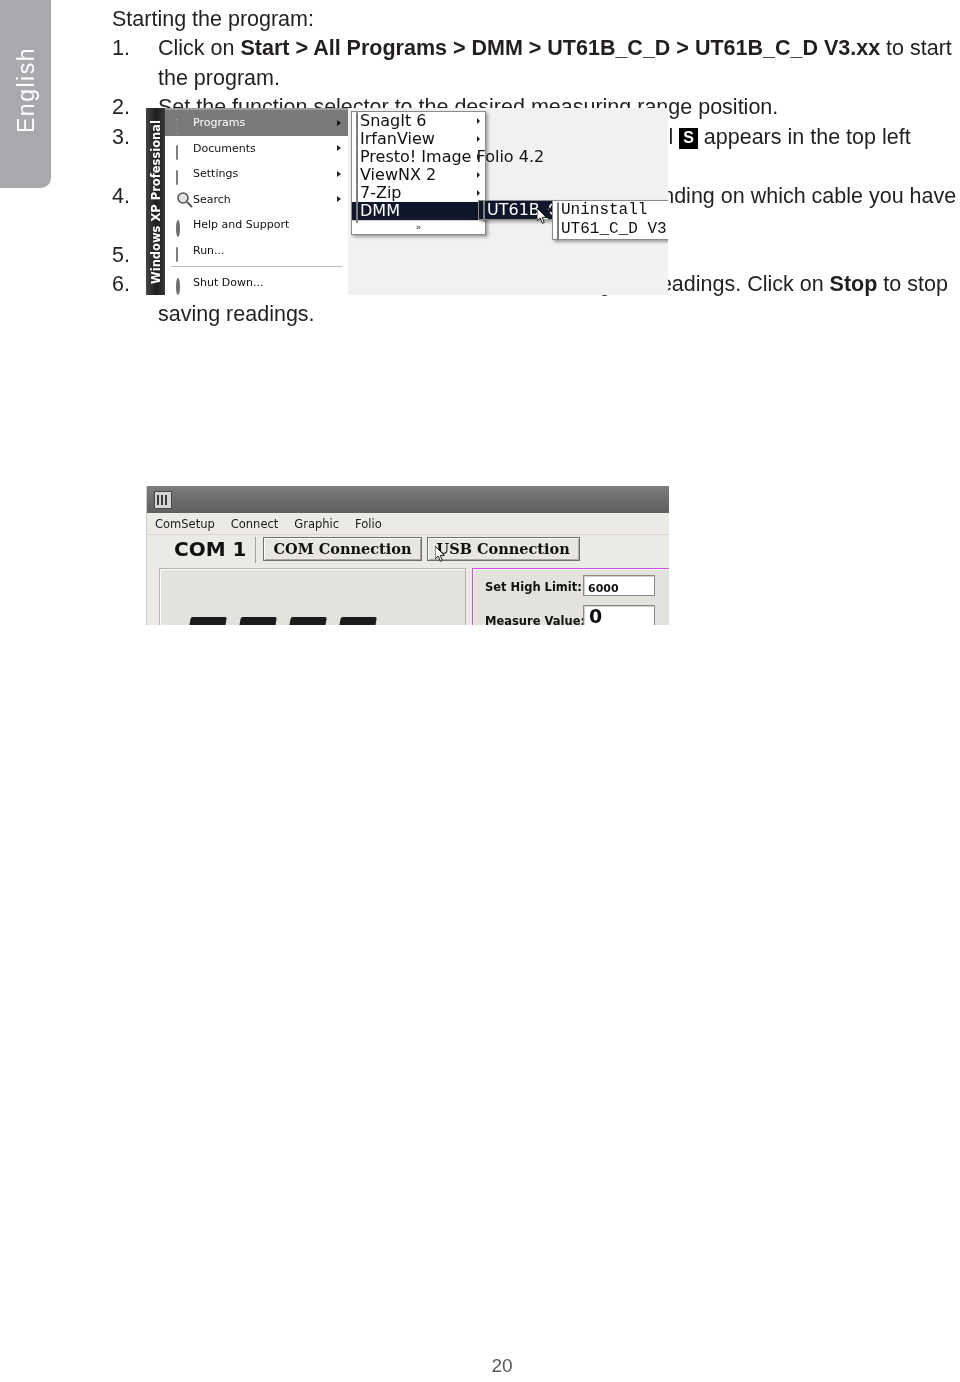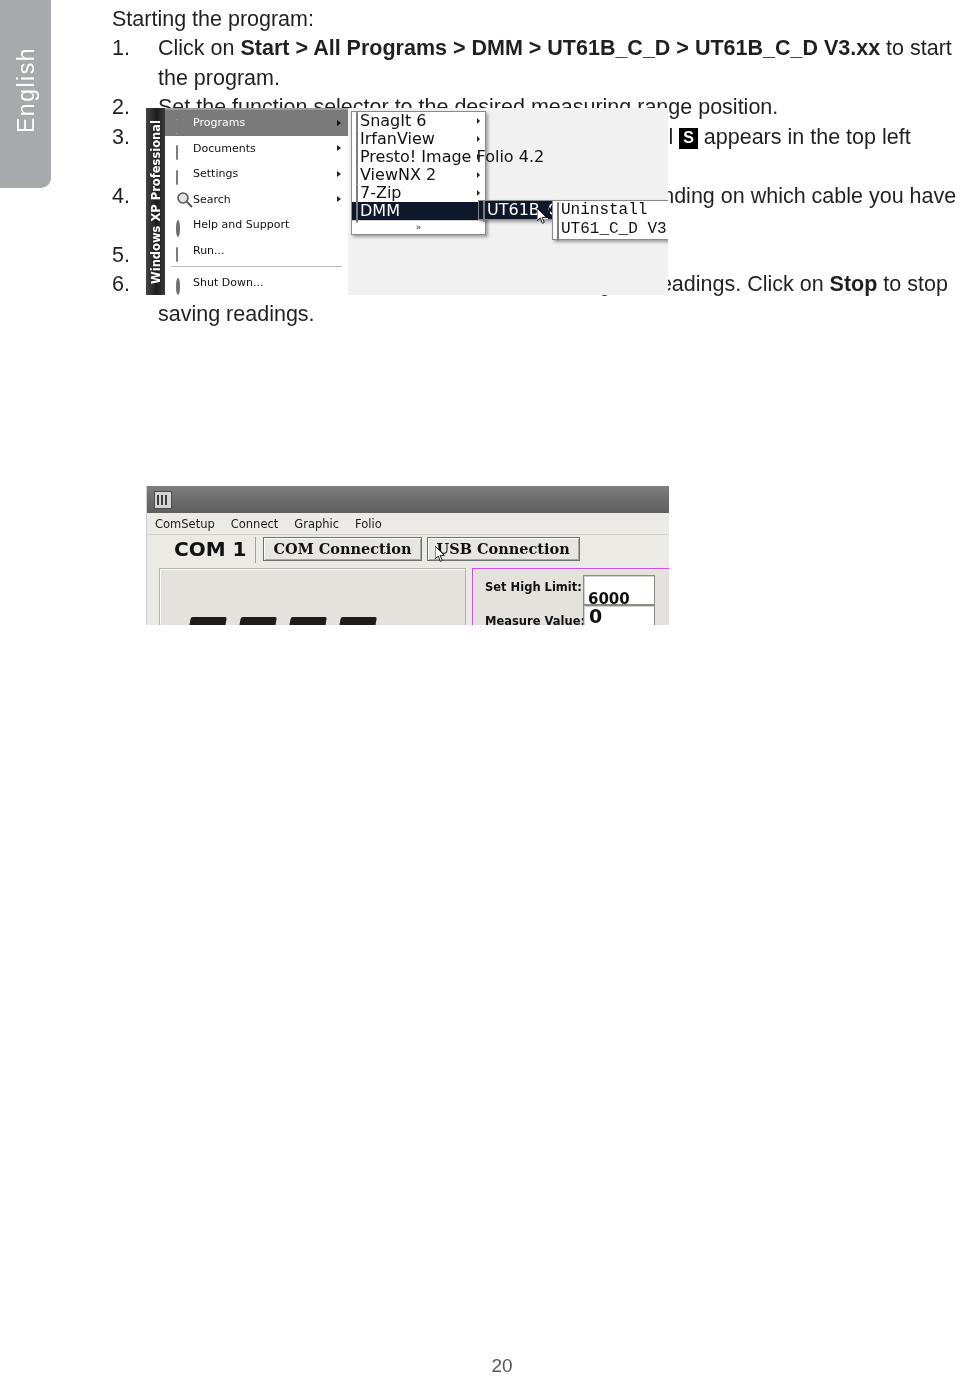--- a/index.html
+++ b/index.html
@@ -370,24 +370,24 @@
     font-size: 11.5px;
     font-weight: bold;
     color: #111;
     white-space: nowrap;
   }
   .fld-box {
     position: absolute;
     background: #ffffff;
     border: 1px solid #8d8a85;
     box-shadow: inset 1px 1px 0 #d2d0cb;
-    font-size: 15px;
+    font-size: 11px;
     font-weight: bold;
     color: #111;
-    padding: 14px 4px;
+    padding: 6px 4px;
     box-sizing: border-box;
     white-space: nowrap;
   }
   .fld-box.big {
     font-size: 19px;
     line-height: 19px;
     padding: 1px 5px;
   }
 
   

